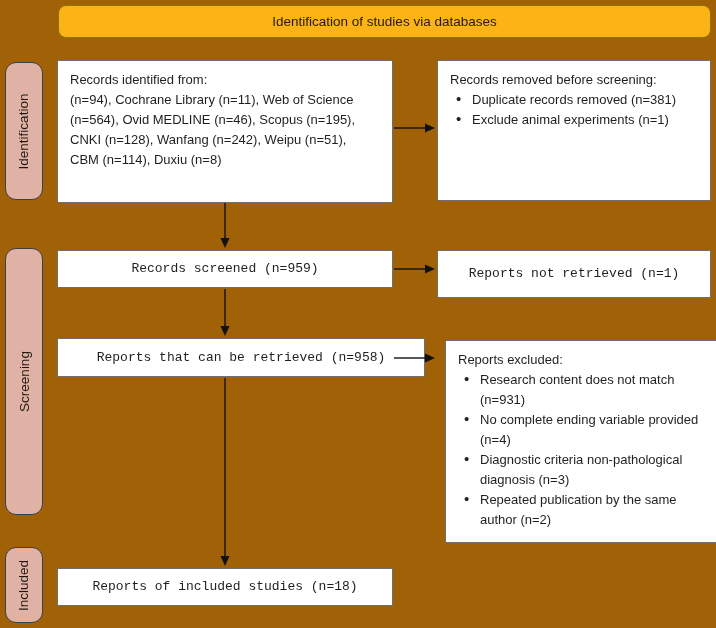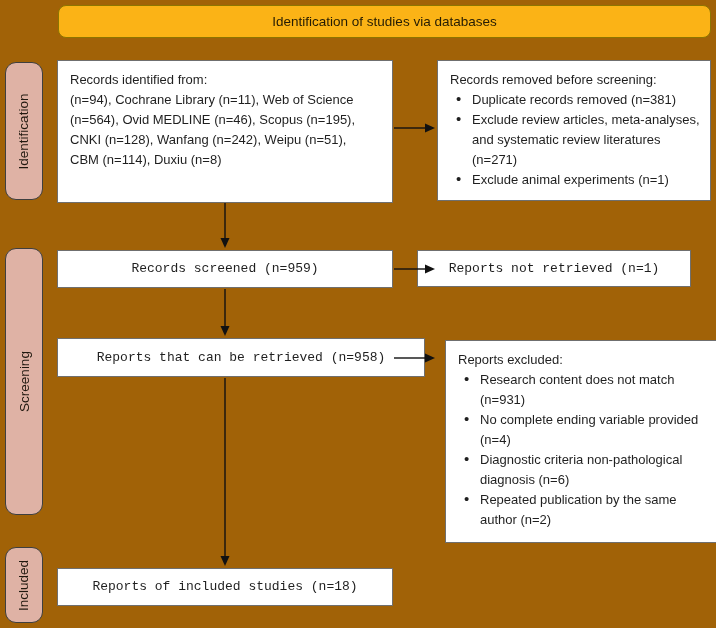--- a/index.html
+++ b/index.html
@@ -32,21 +32,21 @@
   .box{
     position:absolute;background:#ffffff;border:1.6px solid var(--box-border);
     font-size:13px;line-height:20px;
   }
   .box.center{display:flex;align-items:center;justify-content:center;text-align:center;font-family:Liberation Mono, monospace;}
   .box.left{padding:9px 10px 6px 12px;text-align:left;}
 
   .b-identified{left:57px;top:60px;width:336px;height:143px;}
   .b-removed{left:437px;top:60px;width:274px;height:141px;}
   .b-screened{left:57px;top:250px;width:336px;height:38px;}
-  .b-notretrieved{left:417px;top:250px;width:274px;height:37px;}
+  .b-notretrieved{left:437px;top:250px;width:274px;height:48px;}
   .b-retrieved{left:57px;top:338px;width:368px;height:39px;}
   .b-excluded{left:437px;top:340px;width:274px;height:203px;margin-left:8px;}
   .b-included{left:57px;top:568px;width:336px;height:38px;}
 
   .bullets{list-style:none;margin-top:0;}
   .bullets li{position:relative;padding-left:22px;width:256px;}
   .bullets li::before{content:"\2022";position:absolute;left:6px;top:-1px;font-size:15px;}
 
   .arrows{position:absolute;left:0;top:0;width:716px;height:628px;pointer-events:none;}
 </style>
@@ -72,37 +72,36 @@
     <div>(n=94), Cochrane Library (n=11), Web of Science</div>
     <div>(n=564), Ovid MEDLINE (n=46), Scopus (n=195),</div>
     <div>CNKI (n=128), Wanfang (n=242), Weipu (n=51),</div>
     <div>CBM (n=114), Duxiu (n=8)</div>
   </div>
 
   <div class="box left b-removed">
     <div>Records removed before screening:</div>
     <ul class="bullets">
       <li>Duplicate records removed (n=381)</li>
-      <li>Exclude review articles, meta-analyses, and systematic review literatures (n=271)</li>
       <li>Exclude animal experiments (n=1)</li>
     </ul>
   </div>
 
   <div class="box center b-screened">Records screened (n=959)</div>
 
   <div class="box center b-notretrieved">Reports not retrieved (n=1)</div>
 
   <div class="box center b-retrieved">Reports that can be retrieved (n=958)</div>
 
   <div class="box left b-excluded">
     <div>Reports excluded:</div>
     <ul class="bullets">
       <li>Research content does not match (n=931)</li>
       <li>No complete ending variable provided (n=4)</li>
-      <li>Diagnostic criteria non-pathological diagnosis (n=6)</li>
+      <li>Diagnostic criteria non-pathological diagnosis (n=3)</li>
       <li>Repeated publication by the same author (n=2)</li>
     </ul>
   </div>
 
   <div class="box center b-included">Reports of included studies (n=18)</div>
 
   <svg class="arrows" viewBox="0 0 716 628">
     <g stroke="#111111" stroke-width="1.4" fill="#111111">
       <g>
         <line x1="225" y1="203" x2="225" y2="239"></line>

